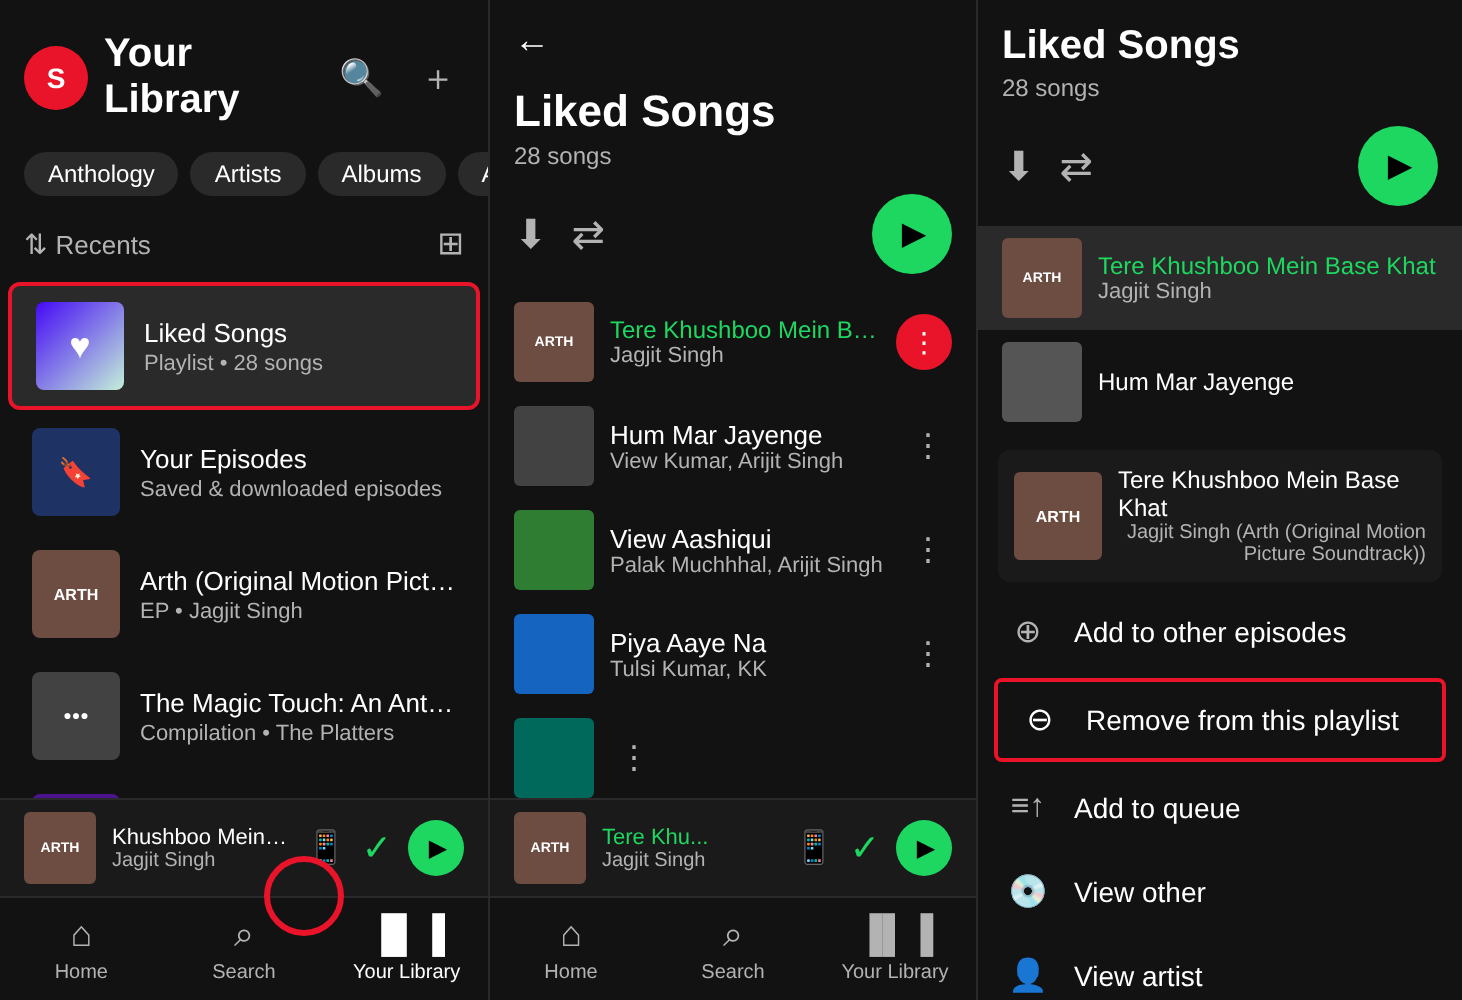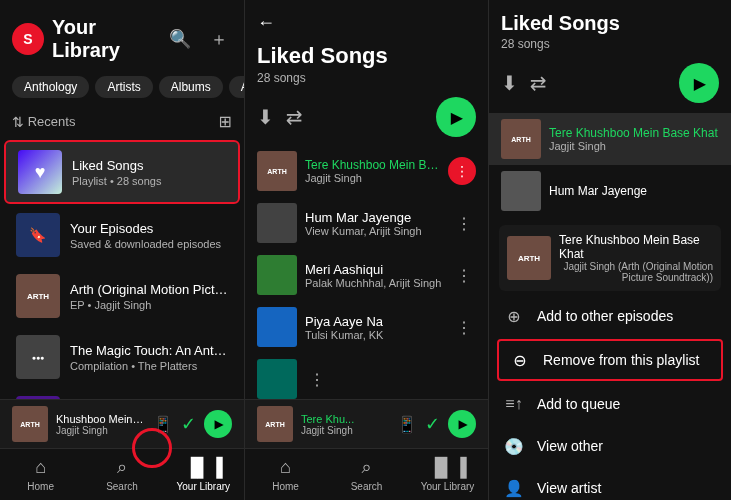--- a/index.html
+++ b/index.html
@@ -648,21 +648,21 @@
         <div class="song-info">
           <div class="song-name">Hum Mar Jayenge</div>
           <div class="song-artist">View Kumar, Arijit Singh</div>
         </div>
         <button class="more-btn">⋮</button>
       </div>
 
       <div class="song-item">
         <div class="song-thumb thumb-green"></div>
         <div class="song-info">
-          <div class="song-name">Meri Aashiqui</div>
+          <div class="song-name">View Aashiqui</div>
           <div class="song-artist">Palak Muchhhal, Arijit Singh</div>
         </div>
         <button class="more-btn">⋮</button>
       </div>
 
       <div class="song-item">
         <div class="song-thumb thumb-blue"></div>
         <div class="song-info">
           <div class="song-name">Piya Aaye Na</div>
           <div class="song-artist">Tulsi Kumar, KK</div>

